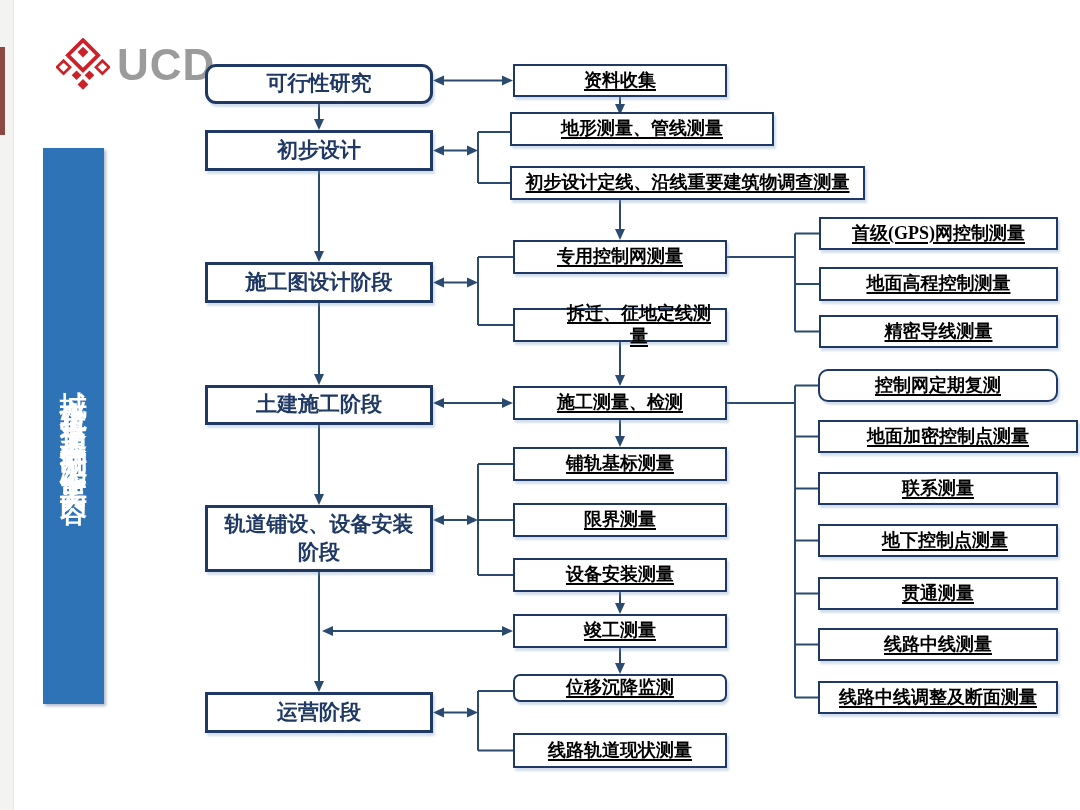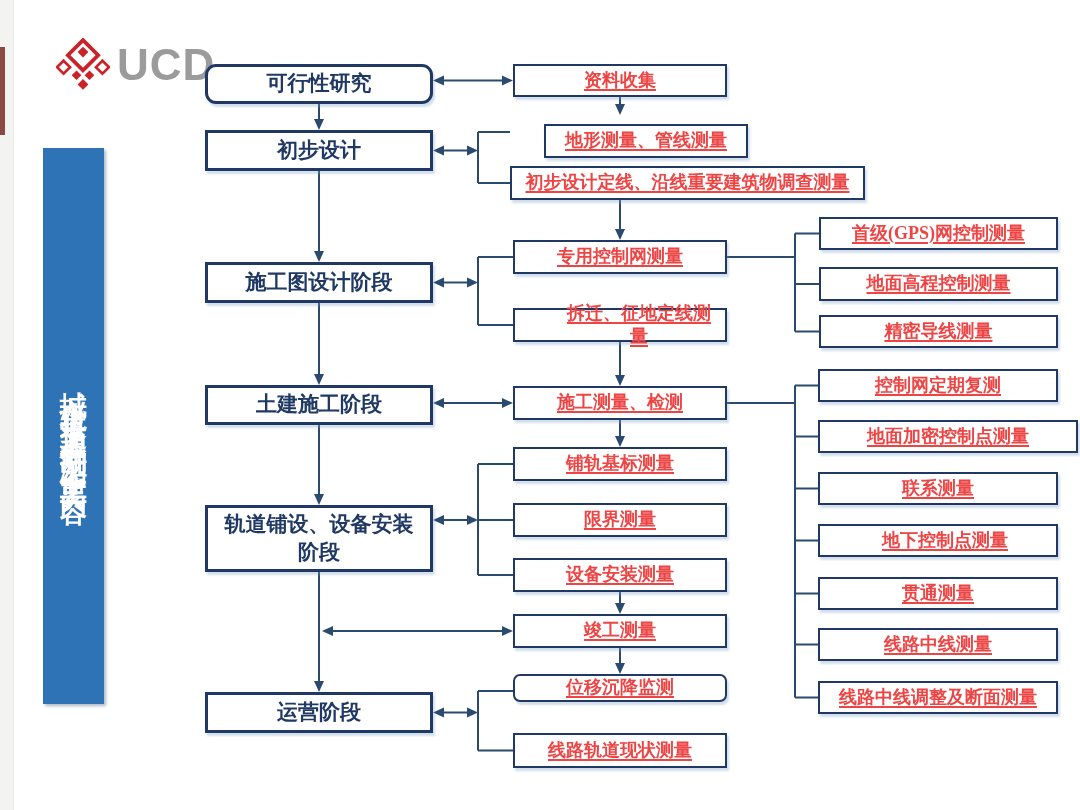--- a/index.html
+++ b/index.html
@@ -23,21 +23,21 @@
   .box{
     position:absolute;background:#ffffff;box-sizing:border-box;
     display:flex;align-items:center;justify-content:center;text-align:center;
     box-shadow:2px 3px 2px rgba(130,160,195,.35);
   }
   .box.stage{border:3px solid #1f3864;}
   .box.task,.box.detail{border:2.5px solid #1f3864;}
   .label{font-family:"Liberation Serif","DejaVu Serif",serif;font-weight:bold;line-height:1.3;}
   .stage .label{color:#1f3864;font-size:21px;padding:0 12px;}
   .task .label,.detail .label{
-    color:#ef4444;font-size:18px;text-decoration:underline;
+    color:#000000;font-size:18px;text-decoration:underline;
     text-decoration-thickness:1.5px;text-underline-offset:3px;padding:0 6px;
   }
 </style>
 </head>
 <body>
 
 <div class="page">
   <div class="left-margin"></div>
   <div class="red-strip"></div>
 
@@ -144,21 +144,21 @@
       </div>
       <div class="box stage" style="left: 205px; top: 505px; width: 228px; height: 67px;">
         <span class="label">轨道铺设、设备安装阶段</span>
       </div>
       <div class="box stage" style="left: 205px; top: 692px; width: 228px; height: 41px;">
         <span class="label">运营阶段</span>
       </div>
       <div class="box task" style="left: 513px; top: 64px; width: 214px; height: 33px;">
         <span class="label">资料收集</span>
       </div>
-      <div class="box task" style="left: 510px; top: 124px; width: 204px; height: 34px; margin-left: 34px;">
+      <div class="box task" style="left: 510px; top: 112px; width: 264px; height: 34px;">
         <span class="label">地形测量、管线测量</span>
       </div>
       <div class="box task" style="left: 510px; top: 166px; width: 355px; height: 34px;">
         <span class="label">初步设计定线、沿线重要建筑物调查测量</span>
       </div>
       <div class="box task" style="left: 513px; top: 240px; width: 214px; height: 34px;">
         <span class="label">专用控制网测量</span>
       </div>
       <div class="box task" style="left: 513px; top: 308px; width: 214px; height: 34px; padding-left: 38px;">
         <span class="label">拆迁、征地定线测量</span>
@@ -186,21 +186,21 @@
       </div>
       <div class="box detail" style="left: 819px; top: 217px; width: 239px; height: 33px;">
         <span class="label">首级(GPS)网控制测量</span>
       </div>
       <div class="box detail" style="left: 819px; top: 267px; width: 239px; height: 34px;">
         <span class="label">地面高程控制测量</span>
       </div>
       <div class="box detail" style="left: 819px; top: 315px; width: 239px; height: 33px;">
         <span class="label">精密导线测量</span>
       </div>
-      <div class="box detail" style="left: 818px; top: 369px; width: 240px; height: 33px;">
+      <div class="box detail" style="left: 818px; top: 369px; width: 240px; height: 33px; border-radius: 10px;">
         <span class="label">控制网定期复测</span>
       </div>
       <div class="box detail" style="left: 818px; top: 420px; width: 260px; height: 33px;">
         <span class="label">地面加密控制点测量</span>
       </div>
       <div class="box detail" style="left: 818px; top: 472px; width: 240px; height: 33px;">
         <span class="label">联系测量</span>
       </div>
       <div class="box detail" style="left: 818px; top: 524px; width: 240px; height: 33px; padding-left: 14px;">
         <span class="label">地下控制点测量</span>

